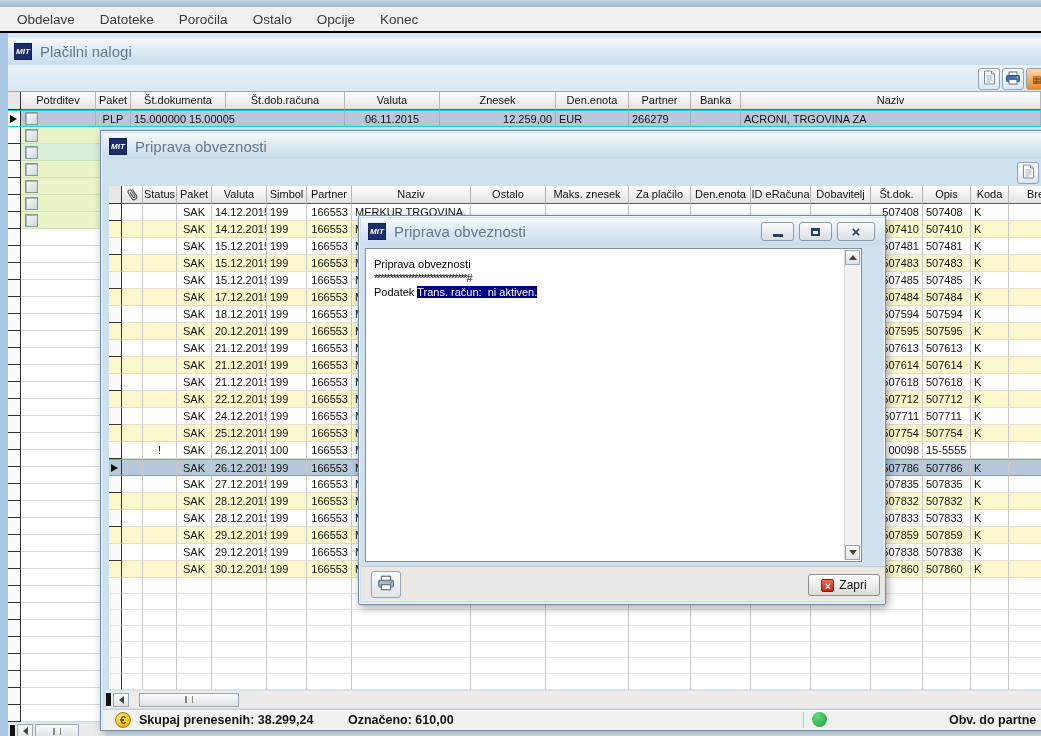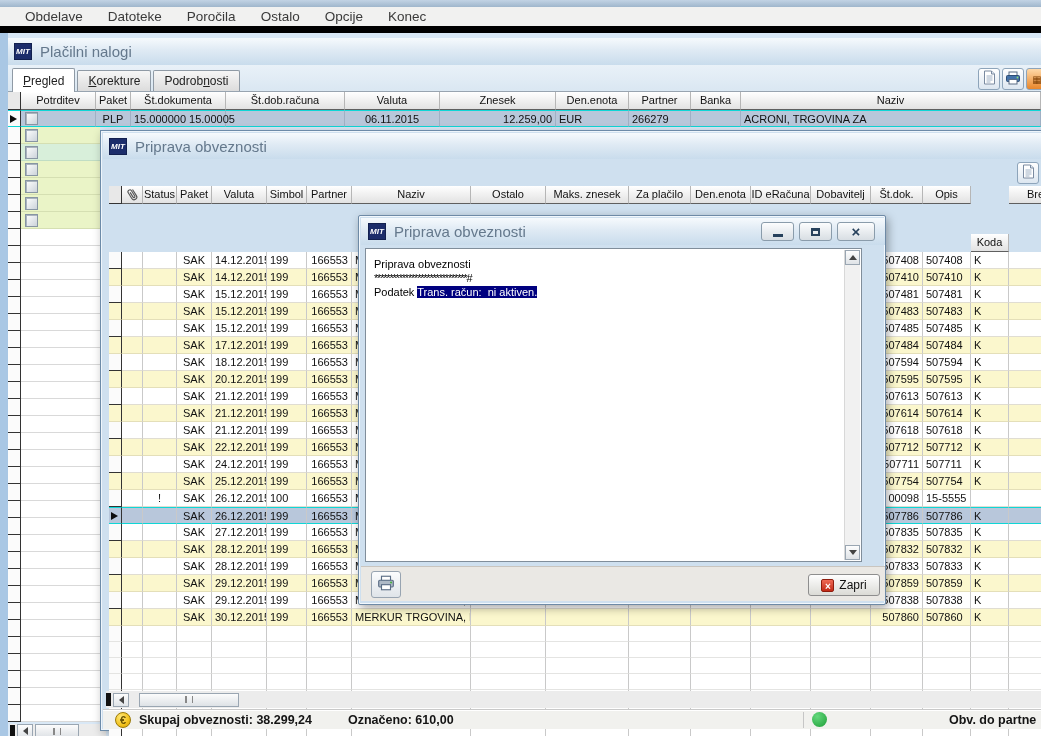--- a/index.html
+++ b/index.html
@@ -4,21 +4,21 @@
 <style>
   *{margin:0;padding:0;box-sizing:border-box}
   html,body{background:#c8dcee}
   body{font-family:"Liberation Sans","DejaVu Sans",sans-serif;font-size:12px;color:#111}
   #screen{position:relative;width:1041px;height:736px;overflow:hidden;background:#cfe3f4}
 
   
   .top-strip{position:absolute;left:0;top:0;width:1041px;height:7px;
     background:linear-gradient(#c2d3e4,#9fb6cc)}
   .menubar{position:absolute;left:0;top:7px;width:1041px;height:26px;background:#f1f1f0;
-    border-bottom:7px solid #000000;display:flex;align-items:center;padding-left:16px}
+    border-bottom:2px solid #000000;display:flex;align-items:center;padding-left:8px}
   .menu-item{font-size:13.5px;color:#3a3a3a;padding:3px 9px;margin-right:7px;cursor:default}
   .left-strip{position:absolute;left:0;top:33px;width:8px;height:703px;background:#a9c7e4}
 
   
   .main-window{position:absolute;left:8px;top:33px;width:1033px;height:703px;background:#d9e8f6}
   .titlebar{display:flex;align-items:center;
     background:linear-gradient(#f6fafd,#dfeaf4 45%,#c9dcec);}
   .mw-titlebar{position:absolute;left:0;top:5px;width:1033px;height:27px;padding-left:6px}
   .mit-logo{display:inline-flex;align-items:center;justify-content:center;width:18px;height:17px;
     background:#1c2d6b;color:#fff;font-weight:bold;font-style:italic;font-size:8px;letter-spacing:0;
@@ -146,25 +146,20 @@
       <div class="menu-item">Konec</div>
     </div>
   <div class="left-strip"></div>
 
   <div class="main-window">
     <div class="titlebar mw-titlebar">
       <span class="mit-logo">MIT</span>
       <span class="win-title">Plačilni nalogi</span>
     </div>
     <div class="tabstrip">
-      <div class="tabs">
-          <div class="tab active"><u>P</u>regled</div>
-          <div class="tab"><u>K</u>orekture</div>
-          <div class="tab">Podrob<u>n</u>osti</div>
-        </div>
       <div class="tbtn" style="left:970px;top:3px">
           <span><svg width="13" height="15" viewBox="0 0 13 15">
     <path d="M1.5 1 h7 l3 3 v10 h-10 z" fill="#fff" stroke="#7a8aa0"></path>
     <path d="M8.5 1 v3 h3" fill="#dfe8f2" stroke="#7a8aa0"></path>
     <path d="M3.5 6 h6 M3.5 8 h6 M3.5 10 h6 M3.5 12 h4" stroke="#9fb0c4" stroke-width="1"></path>
   </svg></span>
         </div>
       <div class="tbtn" style="left:994px;top:3px">
           <span><svg width="16" height="14" viewBox="0 0 16 14">
     <rect x="4" y="1" width="8" height="4" fill="#fff" stroke="#5a6c84"></rect>
@@ -397,21 +392,21 @@
           <div class="hcell" style="width: 45px;">Partner</div>
           <div class="hcell" style="width: 119px;">Naziv</div>
           <div class="hcell" style="width: 75px;">Ostalo</div>
           <div class="hcell" style="width: 83px;">Maks. znesek</div>
           <div class="hcell" style="width: 62px;">Za plačilo</div>
           <div class="hcell" style="width: 60px;">Den.enota</div>
           <div class="hcell" style="width: 60px;">ID eRačuna</div>
           <div class="hcell" style="width: 60px;">Dobavitelj</div>
           <div class="hcell" style="width: 52px;">Št.dok.</div>
           <div class="hcell" style="width: 48px;">Opis</div>
-          <div class="hcell" style="width: 38px; margin-top: 48px;">Koda</div>
+          <div class="hcell" style="width: 38px;">Koda</div>
           <div class="hcell" style="width: 60px;">Bren</div>
         </div>
       <div>
           <div class="trow">
             <div class="cell gut" style="width: 13px;"></div>
             <div class="cell" style="width: 21px;"></div>
             <div class="cell al-c" style="width: 34px;"></div>
             <div class="cell al-c" style="width: 35px;">SAK</div>
             <div class="cell" style="width: 55px;">14.12.2015</div>
             <div class="cell" style="width: 40px;">199</div>
@@ -994,21 +989,21 @@
       <div class="sb-black"></div>
       <div class="sb-btn">
           <div class="arr-l"></div>
         </div>
       <div class="sb-thumb" style="width:100px;margin-left:10px">
           <div class="grip"></div>
         </div>
     </div>
     <div class="statusbar">
       <span class="euro">€</span>
-      <span class="sb-text" style="left:36px">Skupaj obveznosti: 38.299,24</span>
+      <span class="sb-text" style="left:36px">Skupaj prenesenih: 38.299,24</span>
       <span class="sb-text" style="left:245px">Označeno: 610,00</span>
       <span class="sb-sep"></span>
       <span class="green-dot"></span>
       <span class="sb-text" style="left:846px">Obv. do partne</span>
     </div>
   </div>
 
   <div class="dialog">
     <div class="titlebar dlg-titlebar">
       <span class="mit-logo">MIT</span>

